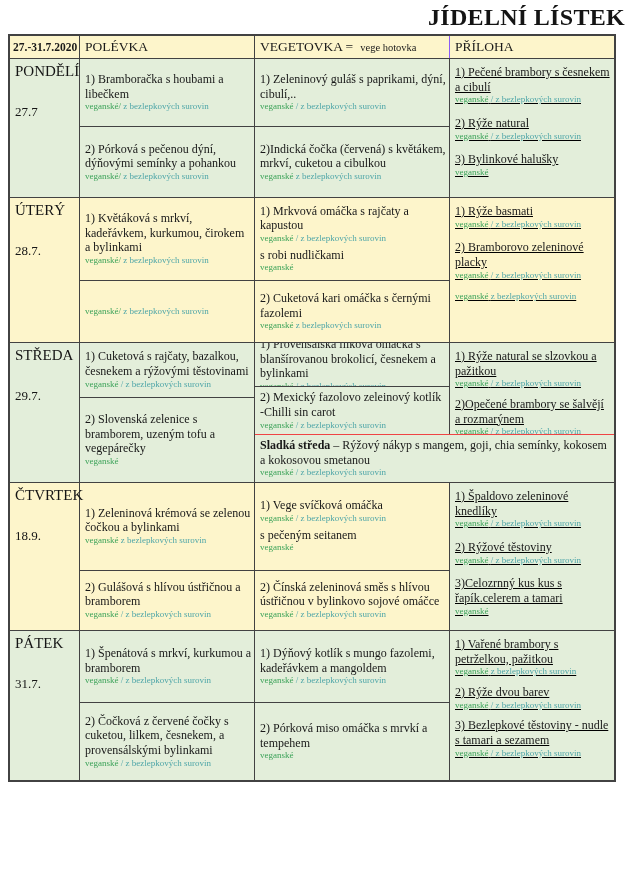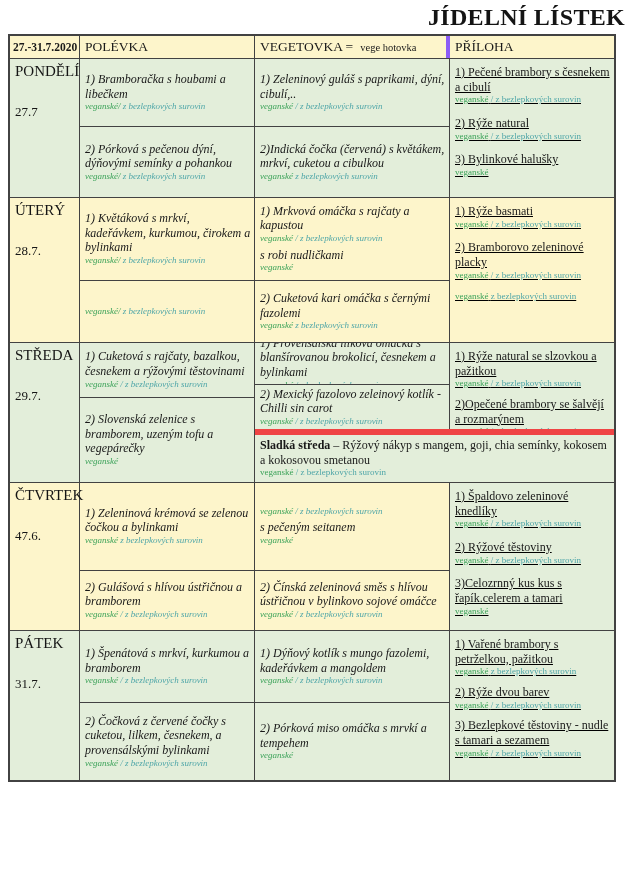--- a/index.html
+++ b/index.html
@@ -13,48 +13,48 @@
   .row { display: flex; border-bottom: 1px solid #424242; }
   .row:last-child { border-bottom: none; }
   .bg-g { background: #e3eeda; }
   .bg-y { background: #fdf5cb; }
 
   
   .hrow { height: 23px; align-items: stretch; }
   .hcell { display: flex; align-items: center; font-size: 13.5px; color: #1a1a1a; padding-left: 5px; }
   .h-date { width: 70px; font-size: 11.5px; font-weight: bold; border-right: 1px solid #424242; padding-left: 3px; }
   .h-soup { width: 175px; border-right: 1px solid #424242; }
-  .h-vege { width: 195px; border-right: 4px solid #8b5cf6; }
+  .h-vege { width: 195px; border-right: 1px solid #8b5cf6; }
   .h-pril { flex: 1; }
   .h-note { font-size: 10.5px; margin-left: 7px; }
 
   
   .cday { width: 70px; border-right: 1px solid #424242; padding: 4px 2px 0 5px; }
   .dname { font-size: 15px; color: #151515; }
   .ddate { font-size: 13px; color: #151515; line-height: 1.3; margin-top: 24px; }
 
   .colstack { width: 175px; display: flex; flex-direction: column; border-right: 1px solid #424242; }
   .colstack.vw { width: 195px; }
   .subcell { display: flex; flex-direction: column; justify-content: center;
-             padding: 3px 3px 3px 5px; overflow: hidden; font-style: italic; }
+             padding: 3px 3px 3px 5px; overflow: hidden; }
   .subcell.b { border-bottom: 1px solid #424242; }
 
   .dish { font-size: 12px; line-height: 1.22; color: #181818; }
   .tags { font-size: 9px; line-height: 1.3; }
   .tg { color: #3da35a; }
   .tt { color: #4fa6a8; }
   .extra { margin-top: 3px; }
 
   .cpril { flex: 1; padding: 6px 3px 15px 5px; overflow: hidden; text-decoration: underline; }
   .pitem { margin-bottom: 10px; }
   .pitem.tight { margin-bottom: 7px; }
 
   
   .crest { flex: 1; display: flex; flex-direction: column; }
-  .restmain { flex: 1; display: flex; border-bottom: 6px solid #ef4444; overflow: hidden; }
+  .restmain { flex: 1; display: flex; border-bottom: 1px solid #ef4444; overflow: hidden; }
   .restmain .colstack.vw { height: 100%; }
   .sweet { height: 47px; padding: 3px 4px 0 5px; overflow: hidden; }
   .sweet .dish b { font-weight: bold; }
 </style>
 </head>
 <body>
 
 <div class="title">JÍDELNÍ LÍSTEK</div>
 
 <div class="table">
@@ -196,34 +196,35 @@
       <div class="sweet">
         <div class="dish"><b>Sladká středa</b><span> –  Rýžový nákyp s mangem, goji, chia semínky, kokosem a kokosovou smetanou</span></div>
         <div class="tags"><span class="tg">veganské</span> <span class="tt">/ z bezlepkových surovin</span></div>
       </div>
     </div>
   </div>
 
   <div class="row bg-y" style="height:148px">
     <div class="cday">
       <div class="dname">ČTVRTEK</div>
-      <div class="ddate">47.6.</div>
+      <div class="ddate">18.9.</div>
     </div>
     <div class="colstack">
       <div class="subcell b" style="flex:89">
         <div class="dish">1) Zeleninová krémová se zelenou čočkou a bylinkami</div>
         <div class="tags"><span class="tg">veganské</span> <span class="tt">z bezlepkových surovin</span></div>
       </div>
       <div class="subcell" style="flex:59">
         <div class="dish">2) Gulášová s hlívou ústřičnou a bramborem</div>
         <div class="tags"><span class="tg">veganské</span> <span class="tt">/ z bezlepkových surovin</span></div>
       </div>
     </div>
     <div class="colstack vw">
       <div class="subcell b" style="flex:89">
+        <div class="dish">1) Vege svíčková omáčka</div>
         <div class="tags"><span class="tg">veganské</span> <span class="tt">/ z bezlepkových surovin</span></div>
         <div class="dish extra">s pečeným seitanem</div>
         <div class="tags"><span class="tg">veganské</span></div>
       </div>
       <div class="subcell" style="flex:59">
         <div class="dish">2) Čínská zeleninová směs s hlívou ústřičnou v bylinkovo sojové omáčce</div>
         <div class="tags"><span class="tg">veganské</span> <span class="tt">/ z bezlepkových surovin</span></div>
       </div>
     </div>
     <div class="cpril bg-g">

